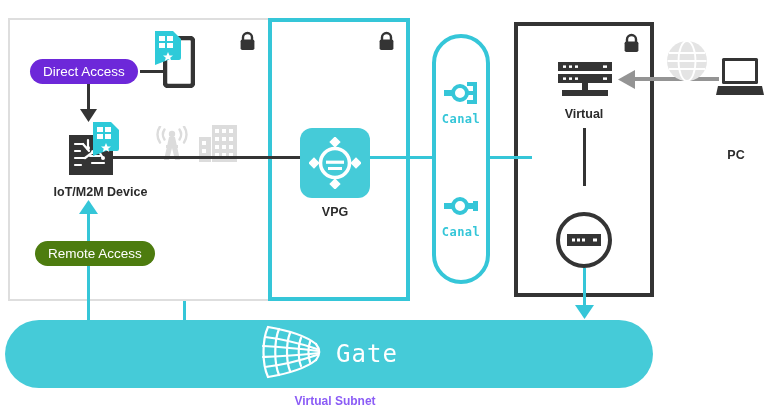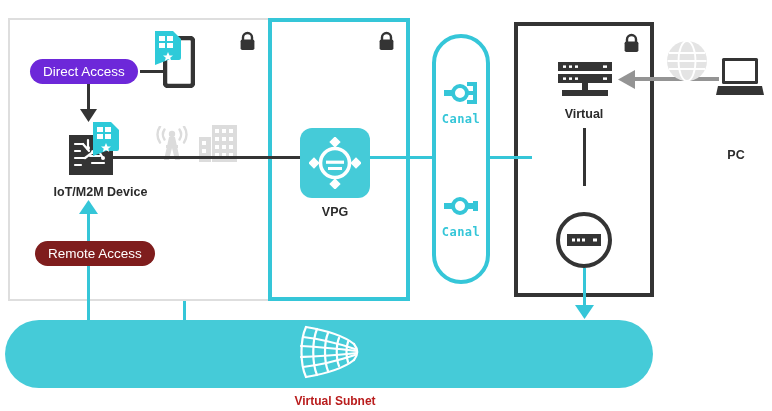--- a/index.html
+++ b/index.html
@@ -41,21 +41,21 @@
   
   .lock-icon{width:17px;height:20px;}
 
   
   .pill{
     height:25px;border-radius:13px;display:flex;align-items:center;
     justify-content:center;color:#fff;font-size:13.5px;font-weight:500;
     padding:0 13px;box-sizing:border-box;white-space:nowrap;
   }
   #direct-access-pill{left:30px;top:59px;background:#6d28d9;}
-  #remote-access-pill{left:35px;top:241px;background:#7f1d1d;}
+  #remote-access-pill{left:35px;top:241px;background:#4d7c0f;}
 
   
   .line-h{height:3px;background:#343434;}
   .line-v{width:3px;background:#343434;}
   .cy-h{height:3px;background:#35c6d8;}
   .cy-v{width:3px;background:#35c6d8;}
   .gray-h{height:4px;background:#949494;}
 
   
   .cap{
@@ -80,21 +80,21 @@
   #gate-bar{
     left:5px;top:320px;width:648px;height:68px;border-radius:34px;
     background:#45cbd8;display:flex;align-items:center;justify-content:center;gap:14px;
   }
   #gate-label{
     font-size:24px;color:#ffffff;letter-spacing:1px;
     font-family:"DejaVu Sans Mono","Liberation Mono",monospace;
   }
   #virtual-subnet-label{
     left:250px;top:394px;width:170px;text-align:center;
-    font-size:12px;font-weight:bold;color:#b91c1c;
+    font-size:12px;font-weight:bold;color:#8b5cf6;
   }
 
   
   #vpg-tile{
     left:300px;top:128px;width:70px;height:70px;border-radius:12px;background:#45cbd8;
     display:flex;align-items:center;justify-content:center;
   }
   #vpg-caption{left:290px;top:205px;width:90px;}
 
   
@@ -386,16 +386,17 @@
           <path d="M30 9 C26 19, 26 37, 30 47"></path>
           <path d="M41 14 C38 21, 38 35, 41 42"></path>
           <path d="M50 18 C48 23, 48 33, 50 38"></path>
           <path d="M5 13 C22 15, 42 20, 57 25"></path>
           <path d="M3 22 C22 23, 42 25, 58.5 27"></path>
           <path d="M3 33 C22 32, 42 31, 58.5 29"></path>
           <path d="M5 43 C22 41, 42 36, 57 31"></path>
         </g>
       </svg>
     </span>
+    <span id="gate-label">Gate</span>
   </div>
   <div class="abs" id="virtual-subnet-label">Virtual Subnet</div>
 
 </div>
 
 </body></html>

